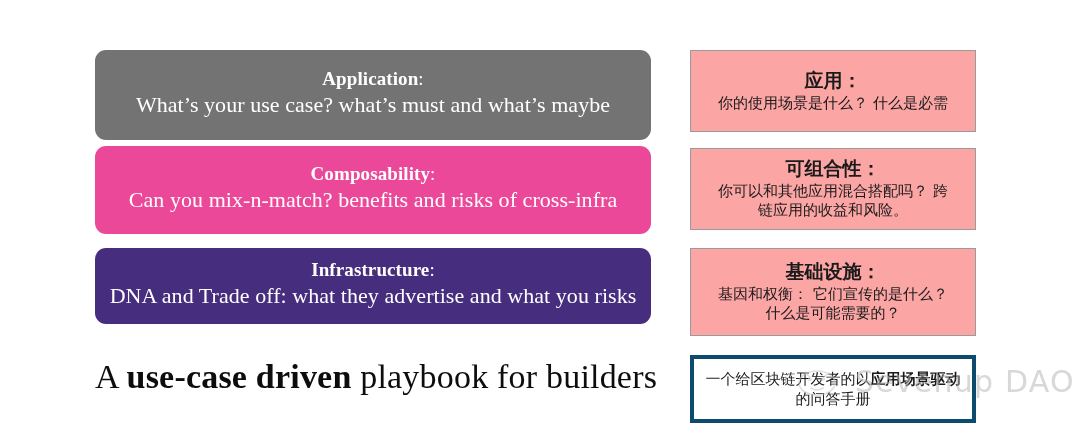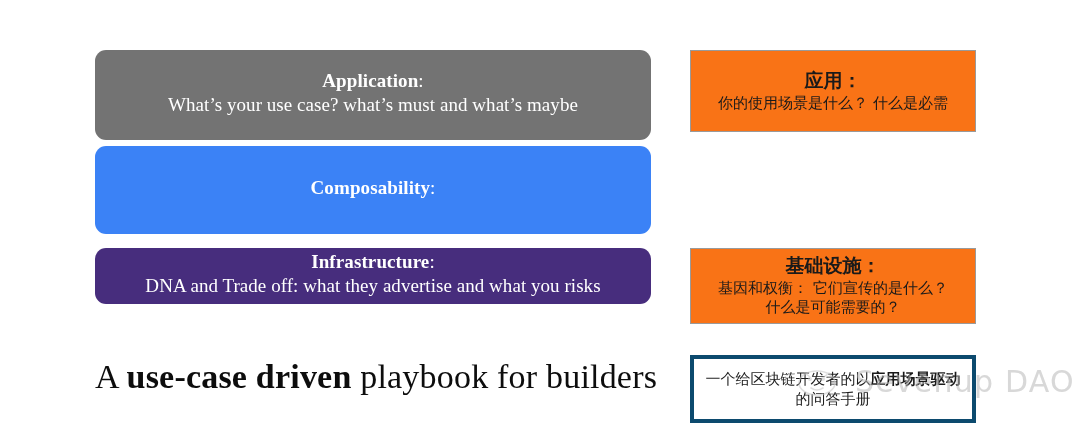--- a/index.html
+++ b/index.html
@@ -36,29 +36,29 @@
     padding: 6px 10px 10px 10px;
   }
   .panel .p-title {
     font-size: 19px;
     font-weight: bold;
     line-height: 1.25;
     letter-spacing: 0.1px;
   }
   .panel .p-title .colon { font-weight: normal; }
   .panel .p-sub {
-    font-size: 19px;
+    font-size: 22px;
     line-height: 1.3;
     letter-spacing: 0.05px;
     white-space: nowrap;
   }
 
   #panel-application   { top: 50px;  height: 90px; background: #737373; }
-  #panel-composability { top: 146px; height: 88px; background: #3b82f6; }
-  #panel-infrastructure{ top: 248px; height: 56px; background: #472d7d; }
+  #panel-composability { top: 146px; height: 88px; background: #ec4899; }
+  #panel-infrastructure{ top: 248px; height: 76px; background: #472d7d; }
 
   
   #tagline {
     position: absolute;
     left: 95px;
     top: 358px;
     width: 556px;
     text-align: center;
     font-size: 34px;
     color: #0d0d0d;
@@ -66,21 +66,21 @@
     white-space: nowrap;
   }
   #tagline b { font-weight: bold; }
 
   
   .cjk-box {
     position: absolute;
     left: 690px;
     width: 286px;
     border: 1px solid #9a9a9a;
-    background: #f97316;
+    background: #fca5a5;
     box-sizing: border-box;
     display: flex;
     flex-direction: column;
     align-items: center;
     justify-content: center;
     text-align: center;
     color: #1a1a1a;
     font-family: "DejaVu Sans", "Liberation Sans", sans-serif;
     padding: 4px 6px;
   }
@@ -90,21 +90,21 @@
     line-height: 1.2;
     margin-bottom: 2px;
   }
   .cjk-box .c-sub {
     font-size: 15px;
     line-height: 1.32;
   }
 
   #cjk-application    { top: 50px;  height: 82px; }
   #cjk-composability  { top: 148px; height: 82px; }
-  #cjk-infrastructure { top: 248px; height: 76px; }
+  #cjk-infrastructure { top: 248px; height: 88px; }
 
   #cjk-tagline {
     position: absolute;
     left: 690px;
     top: 355px;
     width: 286px;
     height: 68px;
     border: 4px solid #0c4a6e;
     background: #ffffff;
     box-sizing: border-box;
@@ -150,34 +150,40 @@
 
 <div class="stage">
 
   <div class="panel" id="panel-application">
     <div class="p-title"><span>Application</span><span class="colon">:</span></div>
     <div class="p-sub">What’s your use case? what’s must and what’s maybe</div>
   </div>
 
   <div class="panel" id="panel-composability">
     <div class="p-title"><span>Composability</span><span class="colon">:</span></div>
+    <div class="p-sub">Can you mix-n-match? benefits and risks of cross-infra</div>
   </div>
 
   <div class="panel" id="panel-infrastructure">
     <div class="p-title"><span>Infrastructure</span><span class="colon">:</span></div>
     <div class="p-sub">DNA and Trade off: what they advertise and what you risks</div>
   </div>
 
   <div id="tagline"><span>A </span><b>use-case driven</b><span> playbook for builders</span></div>
 
   <div class="cjk-box" id="cjk-application">
     <div class="c-title">应用：</div>
     <div class="c-sub">你的使用场景是什么？ 什么是必需</div>
   </div>
 
+  <div class="cjk-box" id="cjk-composability">
+    <div class="c-title">可组合性：</div>
+    <div class="c-sub">你可以和其他应用混合搭配吗？ 跨</div>
+    <div class="c-sub">链应用的收益和风险。</div>
+  </div>
 
   <div class="cjk-box" id="cjk-infrastructure">
     <div class="c-title">基础设施：</div>
     <div class="c-sub">基因和权衡： 它们宣传的是什么？</div>
     <div class="c-sub">什么是可能需要的？</div>
   </div>
 
   <div id="cjk-tagline">
     <div><span>一个给区块链开发者的以</span><b>应用场景驱动</b><span>的问答手册</span></div>
   </div>

